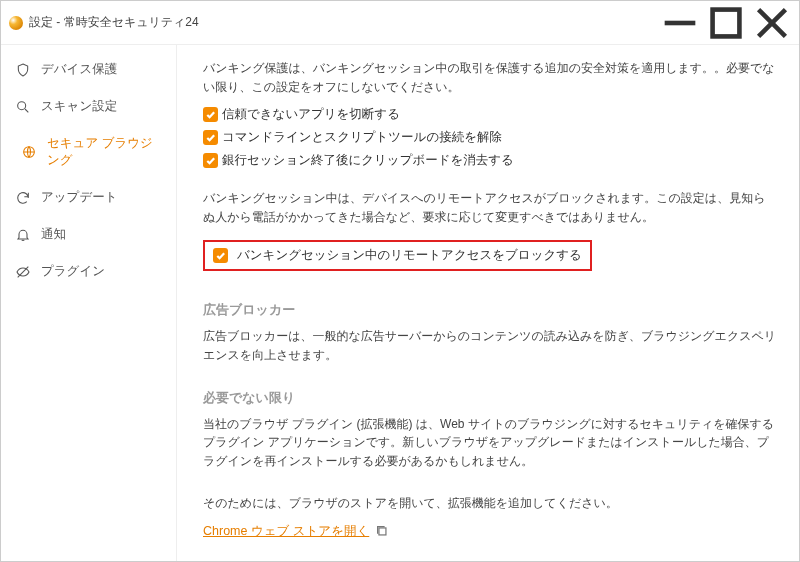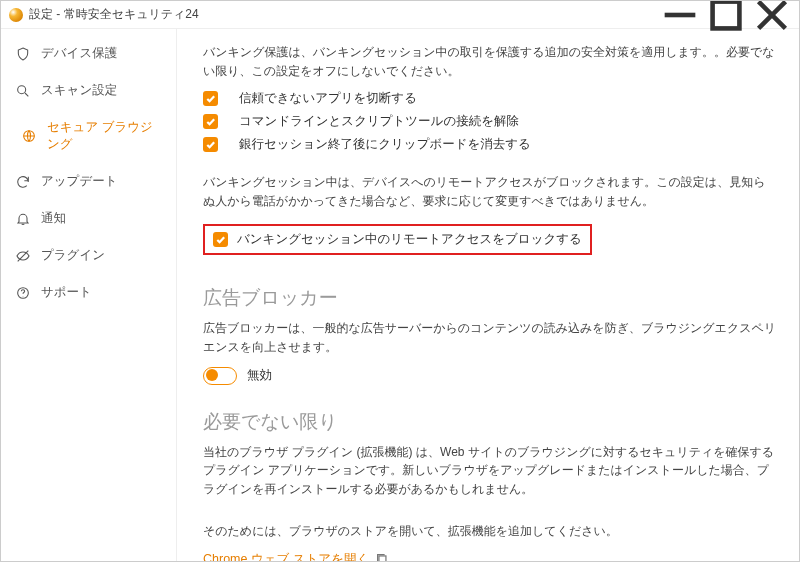--- a/index.html
+++ b/index.html
@@ -7,21 +7,21 @@
     font-family: "Meiryo", "Yu Gothic", "Segoe UI", sans-serif;
     font-size: 12.5px;
     color: #333;
     background: #fff;
     width: 800px;
     height: 562px;
     overflow: hidden;
     border: 1px solid #ccc;
   }
   .titlebar {
-    height: 28px;
+    height: 44px;
     display: flex;
     align-items: center;
     padding: 0 4px 0 8px;
     border-bottom: 1px solid #eee;
   }
   .titlebar .app-icon {
     width: 14px; height: 14px;
     border-radius: 50%;
     background: radial-gradient(circle at 30% 30%, #fff 0%, #f7b733 30%, #d98100 80%);
     margin-right: 6px;
@@ -53,21 +53,21 @@
     color: inherit;
   }
   .side-item .icn svg { width:16px; height:16px; stroke: currentColor; fill:none; stroke-width:1.6; }
   .main {
     flex: 1;
     padding: 14px 22px 20px 26px;
     overflow-y: auto;
   }
   .desc { font-size: 12px; color: #444; line-height: 1.55; margin-bottom: 10px; }
   .cb-row {
-    display: flex; align-items: center; gap: 21px;
+    display: flex; align-items: center; gap: 4px;
     margin: 6px 0;
     font-size: 12.5px;
     color: #333;
   }
   .cb {
     width: 15px; height: 15px;
     border-radius: 3px;
     background: #f58b00;
     display: flex; align-items: center; justify-content: center;
     color: #fff;
@@ -76,23 +76,23 @@
   .cb svg { width:11px; height:11px; stroke:#fff; stroke-width:2.4; fill:none; }
   .highlight {
     border: 2px solid #e02020;
     padding: 5px 8px;
     display: inline-flex;
     align-items:center;
     gap:9px;
     margin-top: 4px;
   }
   .section-title {
-    font-size: 19px;
+    font-size: 13px;
     color: #9a9a9a;
-    font-weight: 400;
+    font-weight: 700;
     margin: 24px 0 8px;
   }
   .toggle-row { display:flex; align-items:center; gap:10px; margin-top:8px; }
   .toggle {
     width: 34px; height: 18px;
     border-radius: 9px;
     border: 1.5px solid #f58b00;
     position: relative;
     background: #fff;
   }
@@ -190,30 +190,20 @@
     </div>
     <div class="side-item">
       <span class="icn">
           <svg viewBox="0 0 24 24">
             <path d="M3 12s3-6 9-6 9 6 9 6-3 6-9 6-9-6-9-6z"></path>
             <line x1="4" y1="20" x2="20" y2="4"></line>
           </svg>
         </span>
       <span>プラグイン</span>
     </div>
-    <div class="side-item">
-      <span class="icn">
-          <svg viewBox="0 0 24 24">
-            <circle cx="12" cy="12" r="8"></circle>
-            <path d="M9.5 9.5a2.5 2.5 0 115 0c0 1.5-2.5 2-2.5 3.5"></path>
-            <circle cx="12" cy="17" r="0.6" fill="currentColor" stroke="none"></circle>
-          </svg>
-        </span>
-      <span>サポート</span>
-    </div>
   </div>
 
   <div class="main">
     <p class="desc">バンキング保護は、バンキングセッション中の取引を保護する追加の安全対策を適用します。。必要でない限り、この設定をオフにしないでください。</p>
 
     <div class="cb-row">
       <span class="cb">
           <svg viewBox="0 0 12 12">
             <polyline points="2.5,6.5 5,9 10,3.5"></polyline>
           </svg>
@@ -244,26 +234,20 @@
       <span class="cb">
           <svg viewBox="0 0 12 12">
             <polyline points="2.5,6.5 5,9 10,3.5"></polyline>
           </svg>
         </span>
       <span>バンキングセッション中のリモートアクセスをブロックする</span>
     </div>
 
     <h2 class="section-title">広告ブロッカー</h2>
     <p class="desc">広告ブロッカーは、一般的な広告サーバーからのコンテンツの読み込みを防ぎ、ブラウジングエクスペリエンスを向上させます。</p>
-    <div class="toggle-row">
-      <div class="toggle">
-          <div class="knob"></div>
-        </div>
-      <span>無効</span>
-    </div>
 
     <h2 class="section-title">必要でない限り</h2>
     <p class="desc">当社のブラウザ プラグイン (拡張機能) は、Web サイトのブラウジングに対するセキュリティを確保するプラグイン アプリケーションです。新しいブラウザをアップグレードまたはインストールした場合、プラグインを再インストールする必要があるかもしれません。</p>
     <div class="spacer"></div>
     <p class="desc">そのためには、ブラウザのストアを開いて、拡張機能を追加してください。</p>
 
     <div class="link-row">
       <span class="link">Chrome ウェブ ストアを開く</span>
       <span class="copy-icn"><svg viewBox="0 0 16 16">
             <rect x="4.5" y="4.5" width="8" height="8"></rect>

